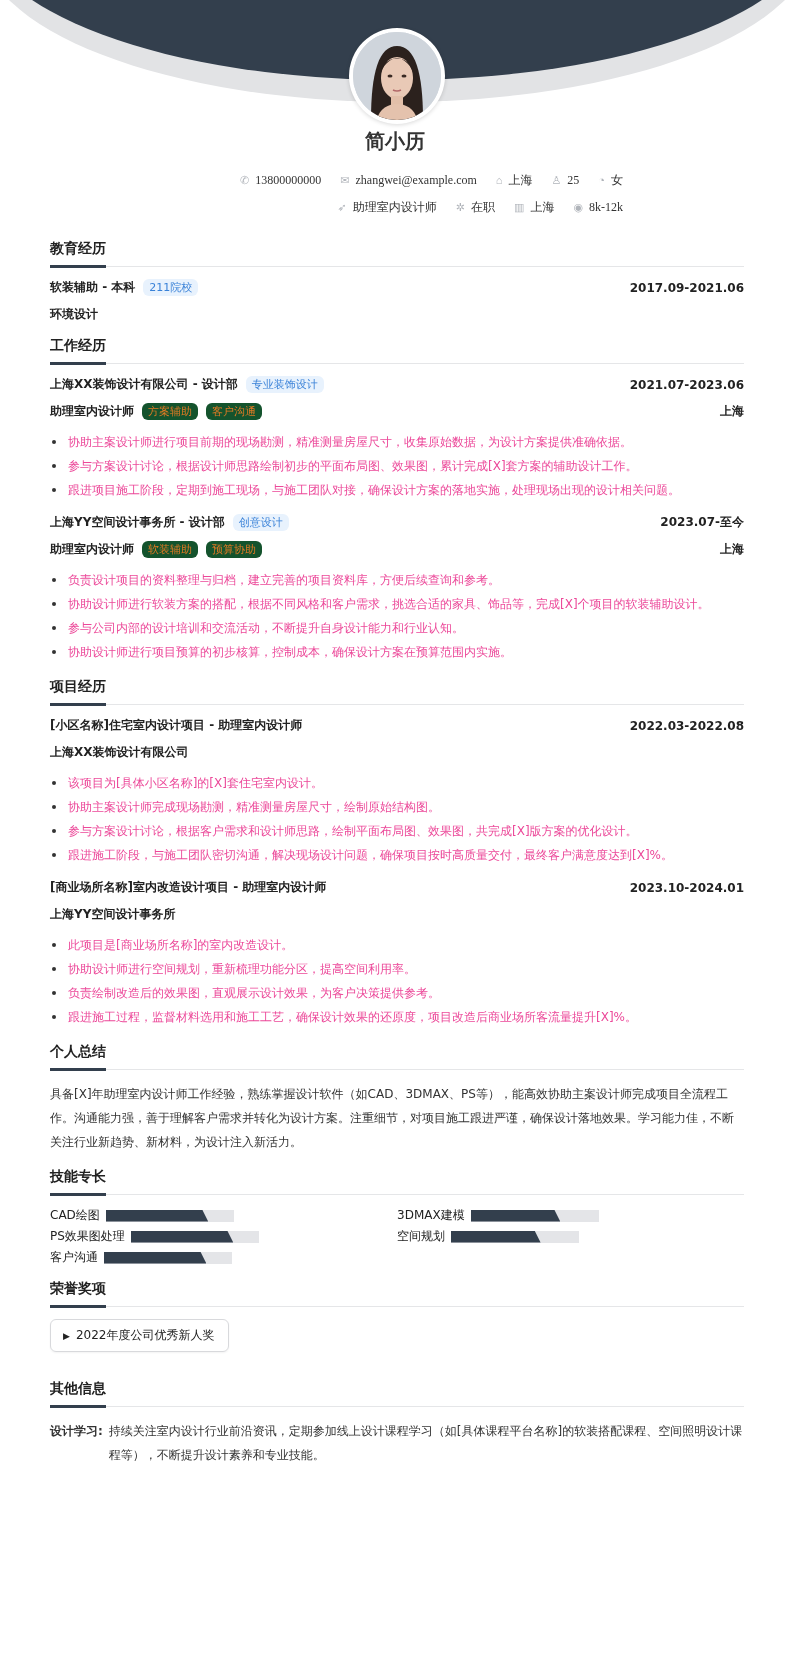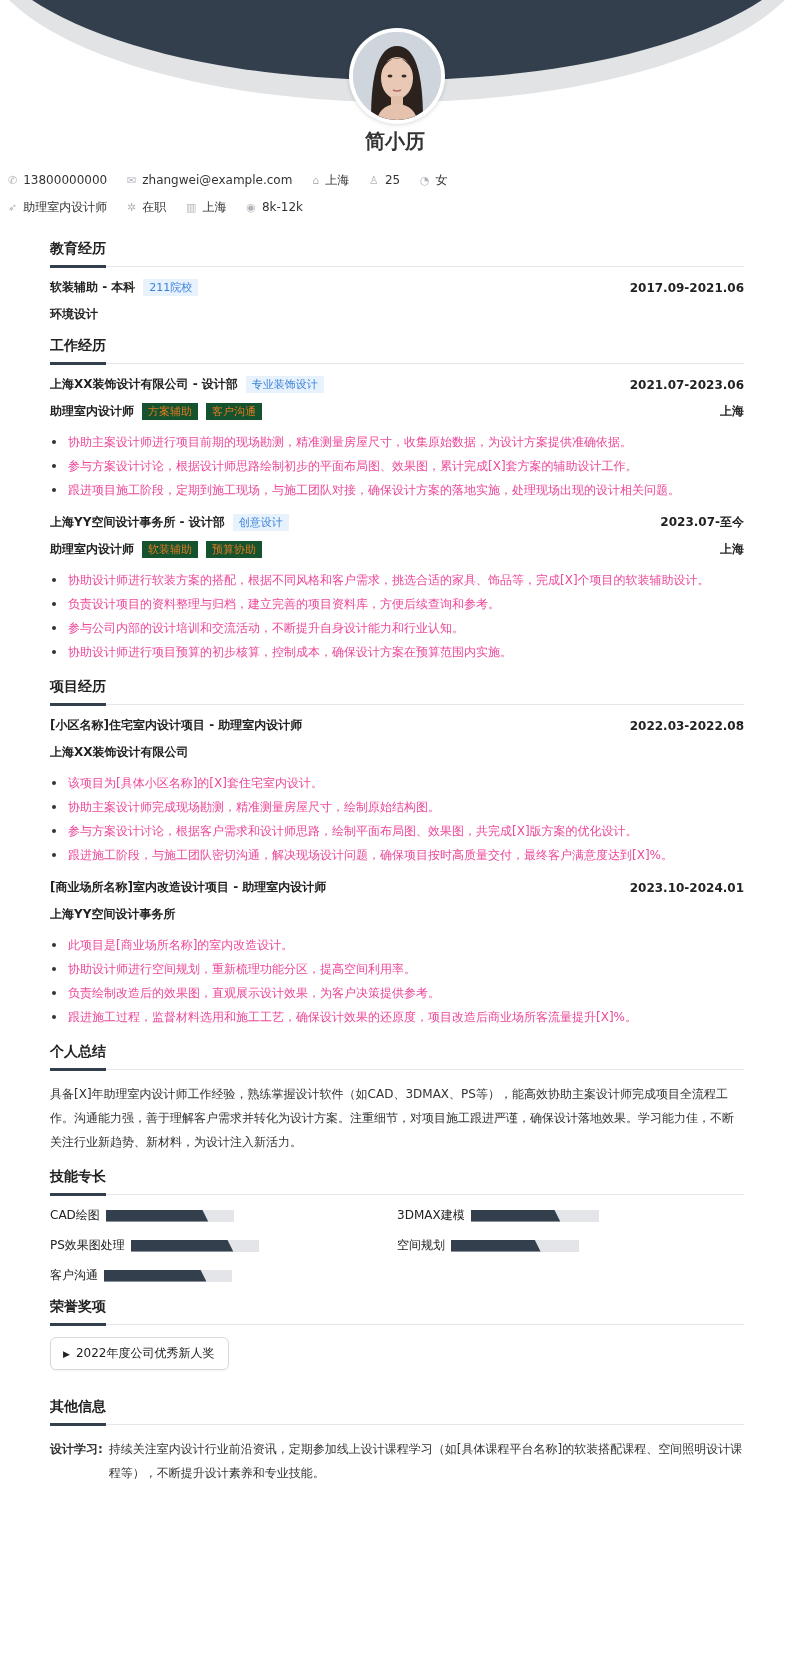--- a/index.html
+++ b/index.html
@@ -28,55 +28,55 @@
   }
   .avatar-inner {
     width: 100%; height: 100%; border-radius: 50%; overflow: hidden;
     background: #cfd5dc; position: relative;
   }
   .name {
     position: absolute; top: 128px; left: 0; width: 790px; text-align: center;
     font-size: 20px; font-weight: bold; color: #333;
   }
   .info-row {
-    position: absolute; left: 0; width: 631px; text-align: left;
-    font-size: 12px; color: #333; white-space: nowrap;
+    position: absolute; left: 0; width: 631px; text-align: right;
+    font-size: 12px; color: #333; white-space: nowrap; font-family: Liberation Serif, serif;
   }
   .info-row .it { display: inline-block; margin: 0 8px; }
   .info-row .ic { display: inline-block; color: #b0b4ba; font-size: 11px; margin-right: 6px; }
   .row1 { top: 172px; }
   .row2 { top: 199px; }
 
   .content { position: absolute; left: 50px; top: 240px; width: 694px; }
   .section { margin-bottom: 14px; }
   .sec-title {
     position: relative; font-size: 14px; font-weight: bold; color: #222;
     padding-bottom: 8px; border-bottom: 1px solid #e5e6e8; margin-bottom: 12px;
   }
   .sec-title::after {
     content: ""; position: absolute; left: 0; bottom: -2px; width: 56px; height: 3px; background: #333f4d;
   }
   .line { display: flex; justify-content: space-between; align-items: center; margin-bottom: 10px; }
   .bold { font-weight: bold; font-size: 12px; color: #222; }
   .tag {
     display: inline-block; font-size: 11px; padding: 1px 6px; margin-left: 8px;
-    border-radius: 0; font-weight: normal;
+    border-radius: 6px; font-weight: normal;
   }
   .tag.blue { background: #e8f2fd; color: #3a82d8; }
   .tag.orange { background: #14532d; color: #e07a24; }
   .para { font-size: 12px; line-height: 24px; color: #333; margin-bottom: 10px; }
   ul.bullets { list-style: none; margin-bottom: 12px; }
   ul.bullets li {
     position: relative; padding-left: 18px; font-size: 12px; line-height: 24px; color: #ec4899;
   }
   ul.bullets li::before {
     content: ""; position: absolute; left: 2px; top: 10px; width: 4px; height: 4px;
     border-radius: 50%; background: #333;
   }
-  .skills { display: grid; grid-template-columns: 1fr 1fr; row-gap: 13px; margin-bottom: 14px; }
+  .skills { display: grid; grid-template-columns: 1fr 1fr; row-gap: 4px; margin-bottom: 14px; }
   .skill { display: flex; align-items: center; font-size: 12px; color: #222; }
   .skill .lbl { margin-right: 6px; }
   .bar { position: relative; width: 128px; height: 12px; background: #e4e5e8; overflow: hidden; }
   .bar .fill {
     position: absolute; left: 0; top: 0; height: 100%; background: #333f4d;
     clip-path: polygon(0 0, calc(100% - 6px) 0, 100% 100%, 0 100%);
   }
   .award {
     display: inline-block; border: 1px solid #d8d9dc; border-radius: 6px;
     padding: 7px 14px 7px 12px; font-size: 12px; color: #222; margin-bottom: 14px;
@@ -172,22 +172,22 @@
         </span>
         <span class="bold">2023.07-至今</span>
       </div>
       <div class="line">
         <span>
           <span class="bold">助理室内设计师</span><span class="tag orange">软装辅助</span><span class="tag orange">预算协助</span>
         </span>
         <span class="bold">上海</span>
       </div>
       <ul class="bullets">
+        <li>负责设计项目的资料整理与归档，建立完善的项目资料库，方便后续查询和参考。</li>
         <li>协助设计师进行软装方案的搭配，根据不同风格和客户需求，挑选合适的家具、饰品等，完成[X]个项目的软装辅助设计。</li>
-        <li>负责设计项目的资料整理与归档，建立完善的项目资料库，方便后续查询和参考。</li>
         <li>参与公司内部的设计培训和交流活动，不断提升自身设计能力和行业认知。</li>
         <li>协助设计师进行项目预算的初步核算，控制成本，确保设计方案在预算范围内实施。</li>
       </ul>
     </div>
   </div>
 
   <div class="section">
     <div class="sec-title">项目经历</div>
 
     <div>

